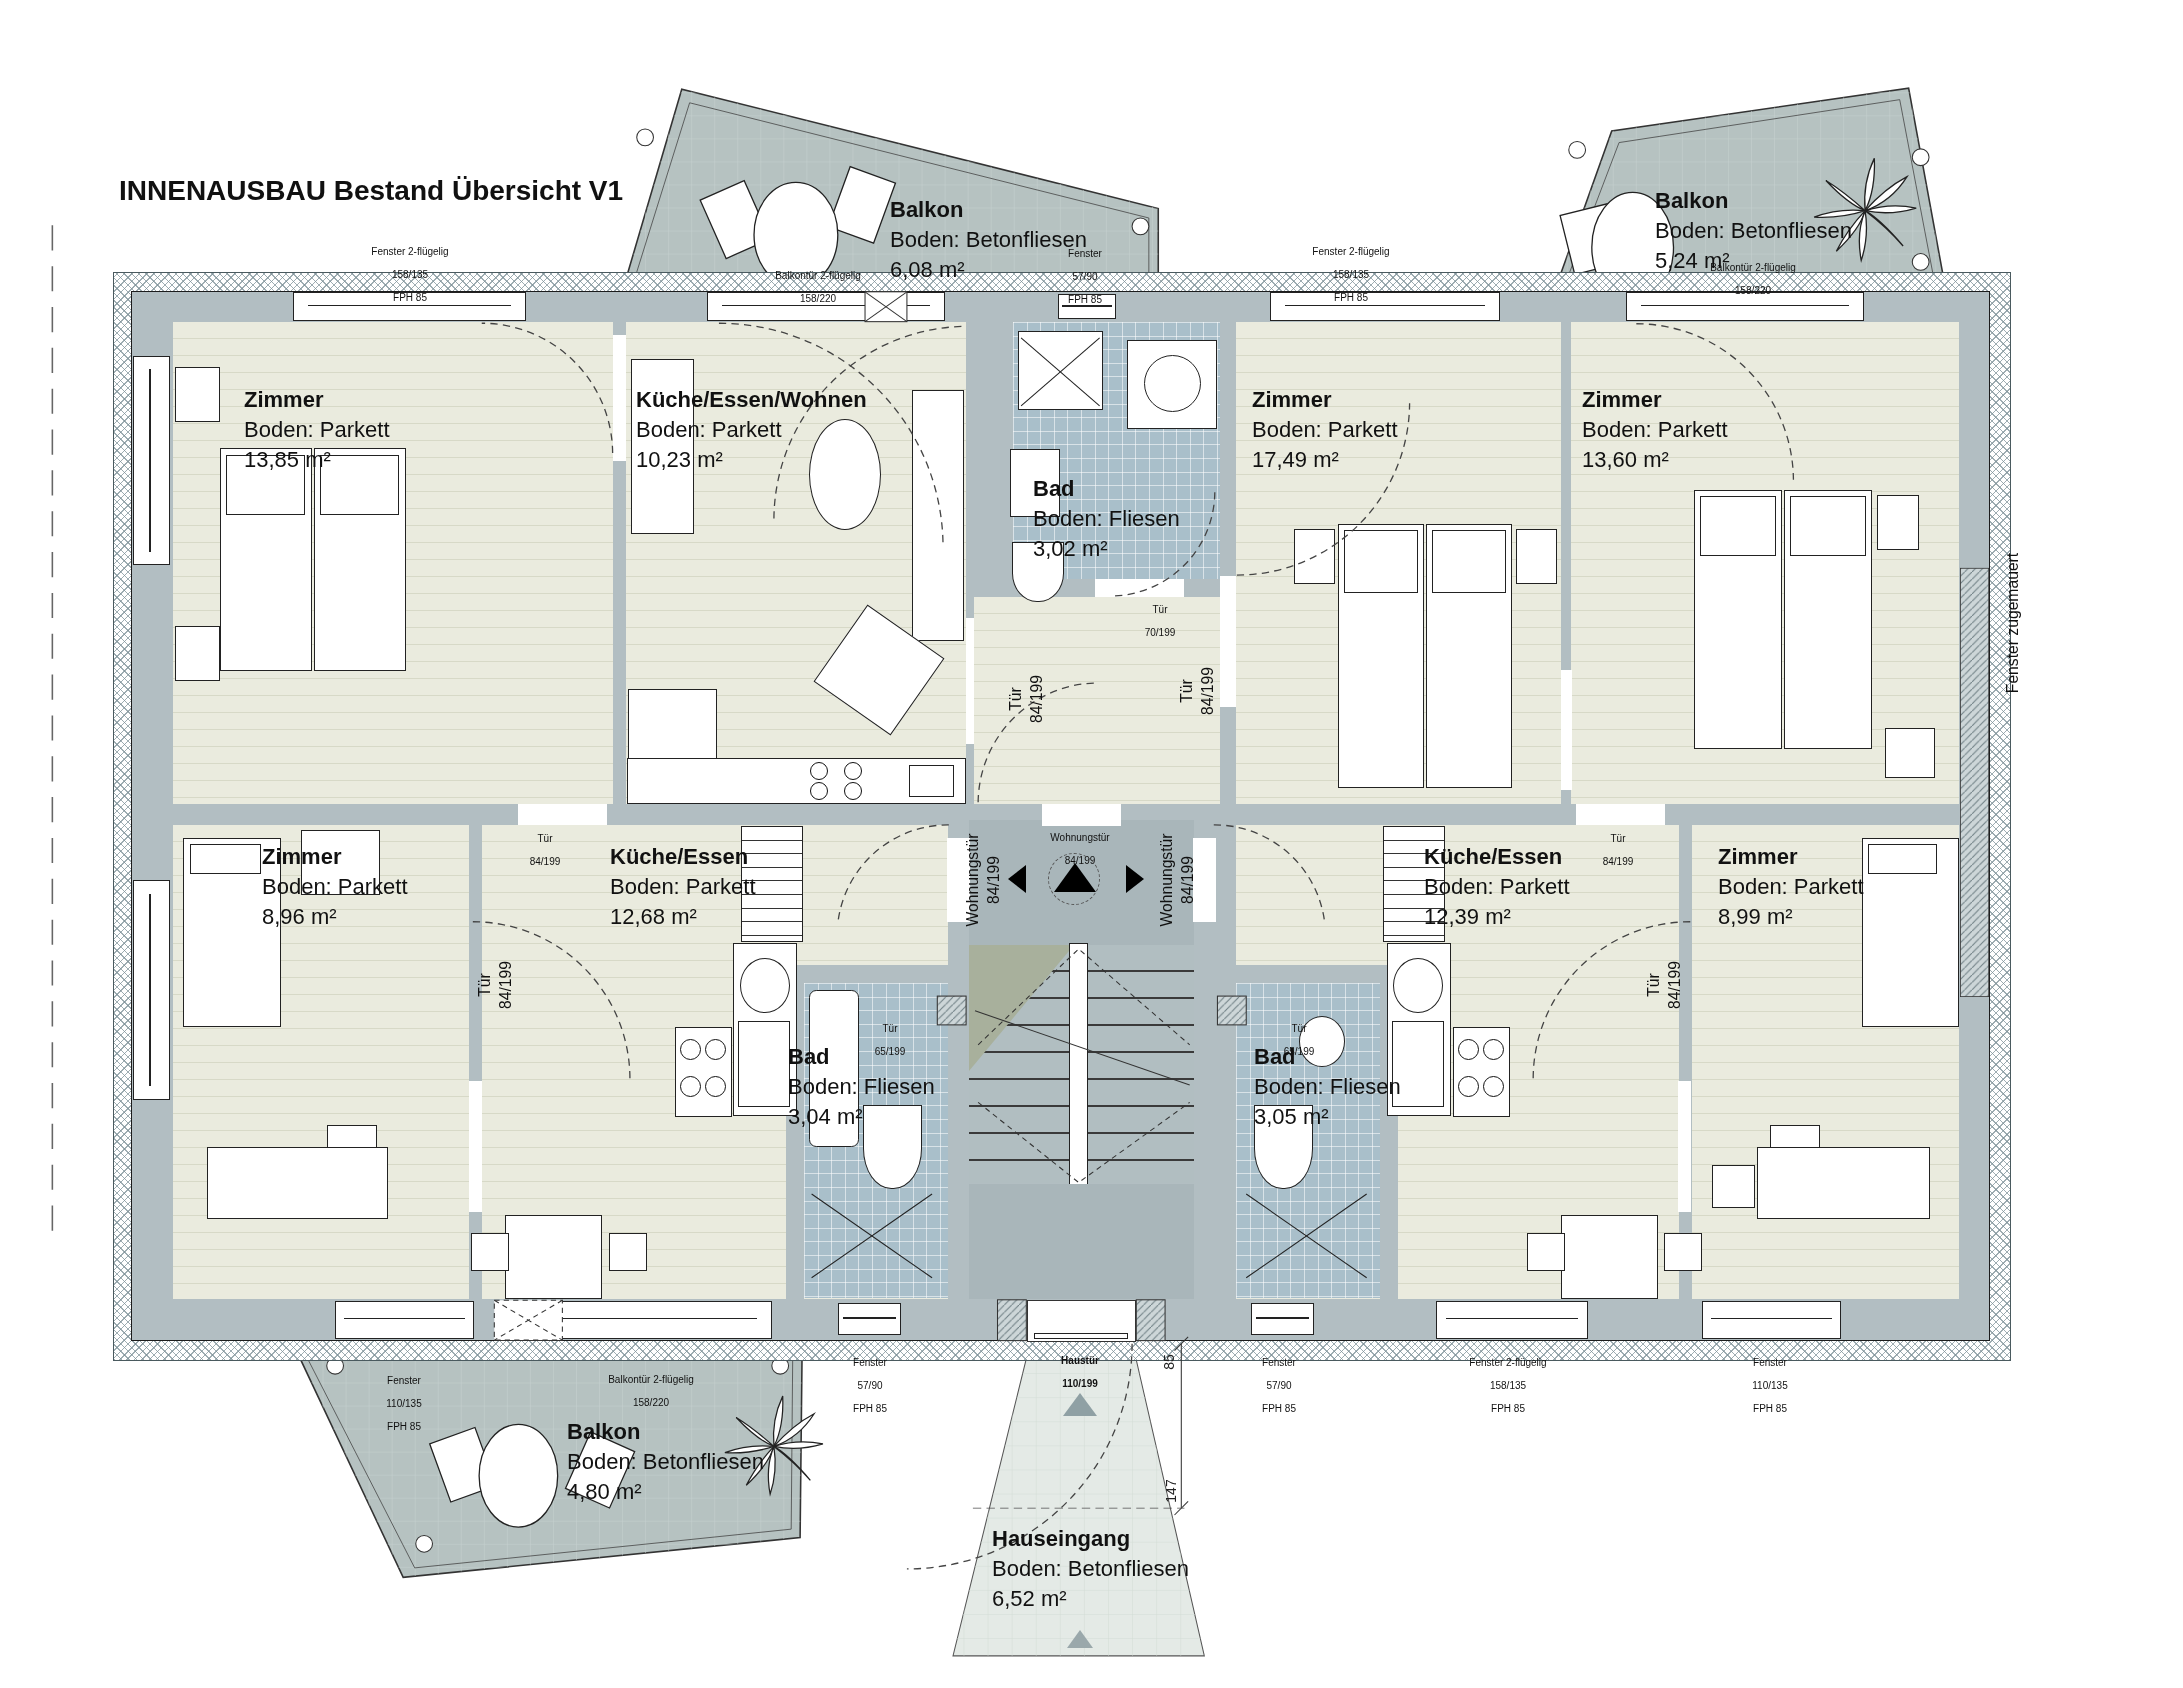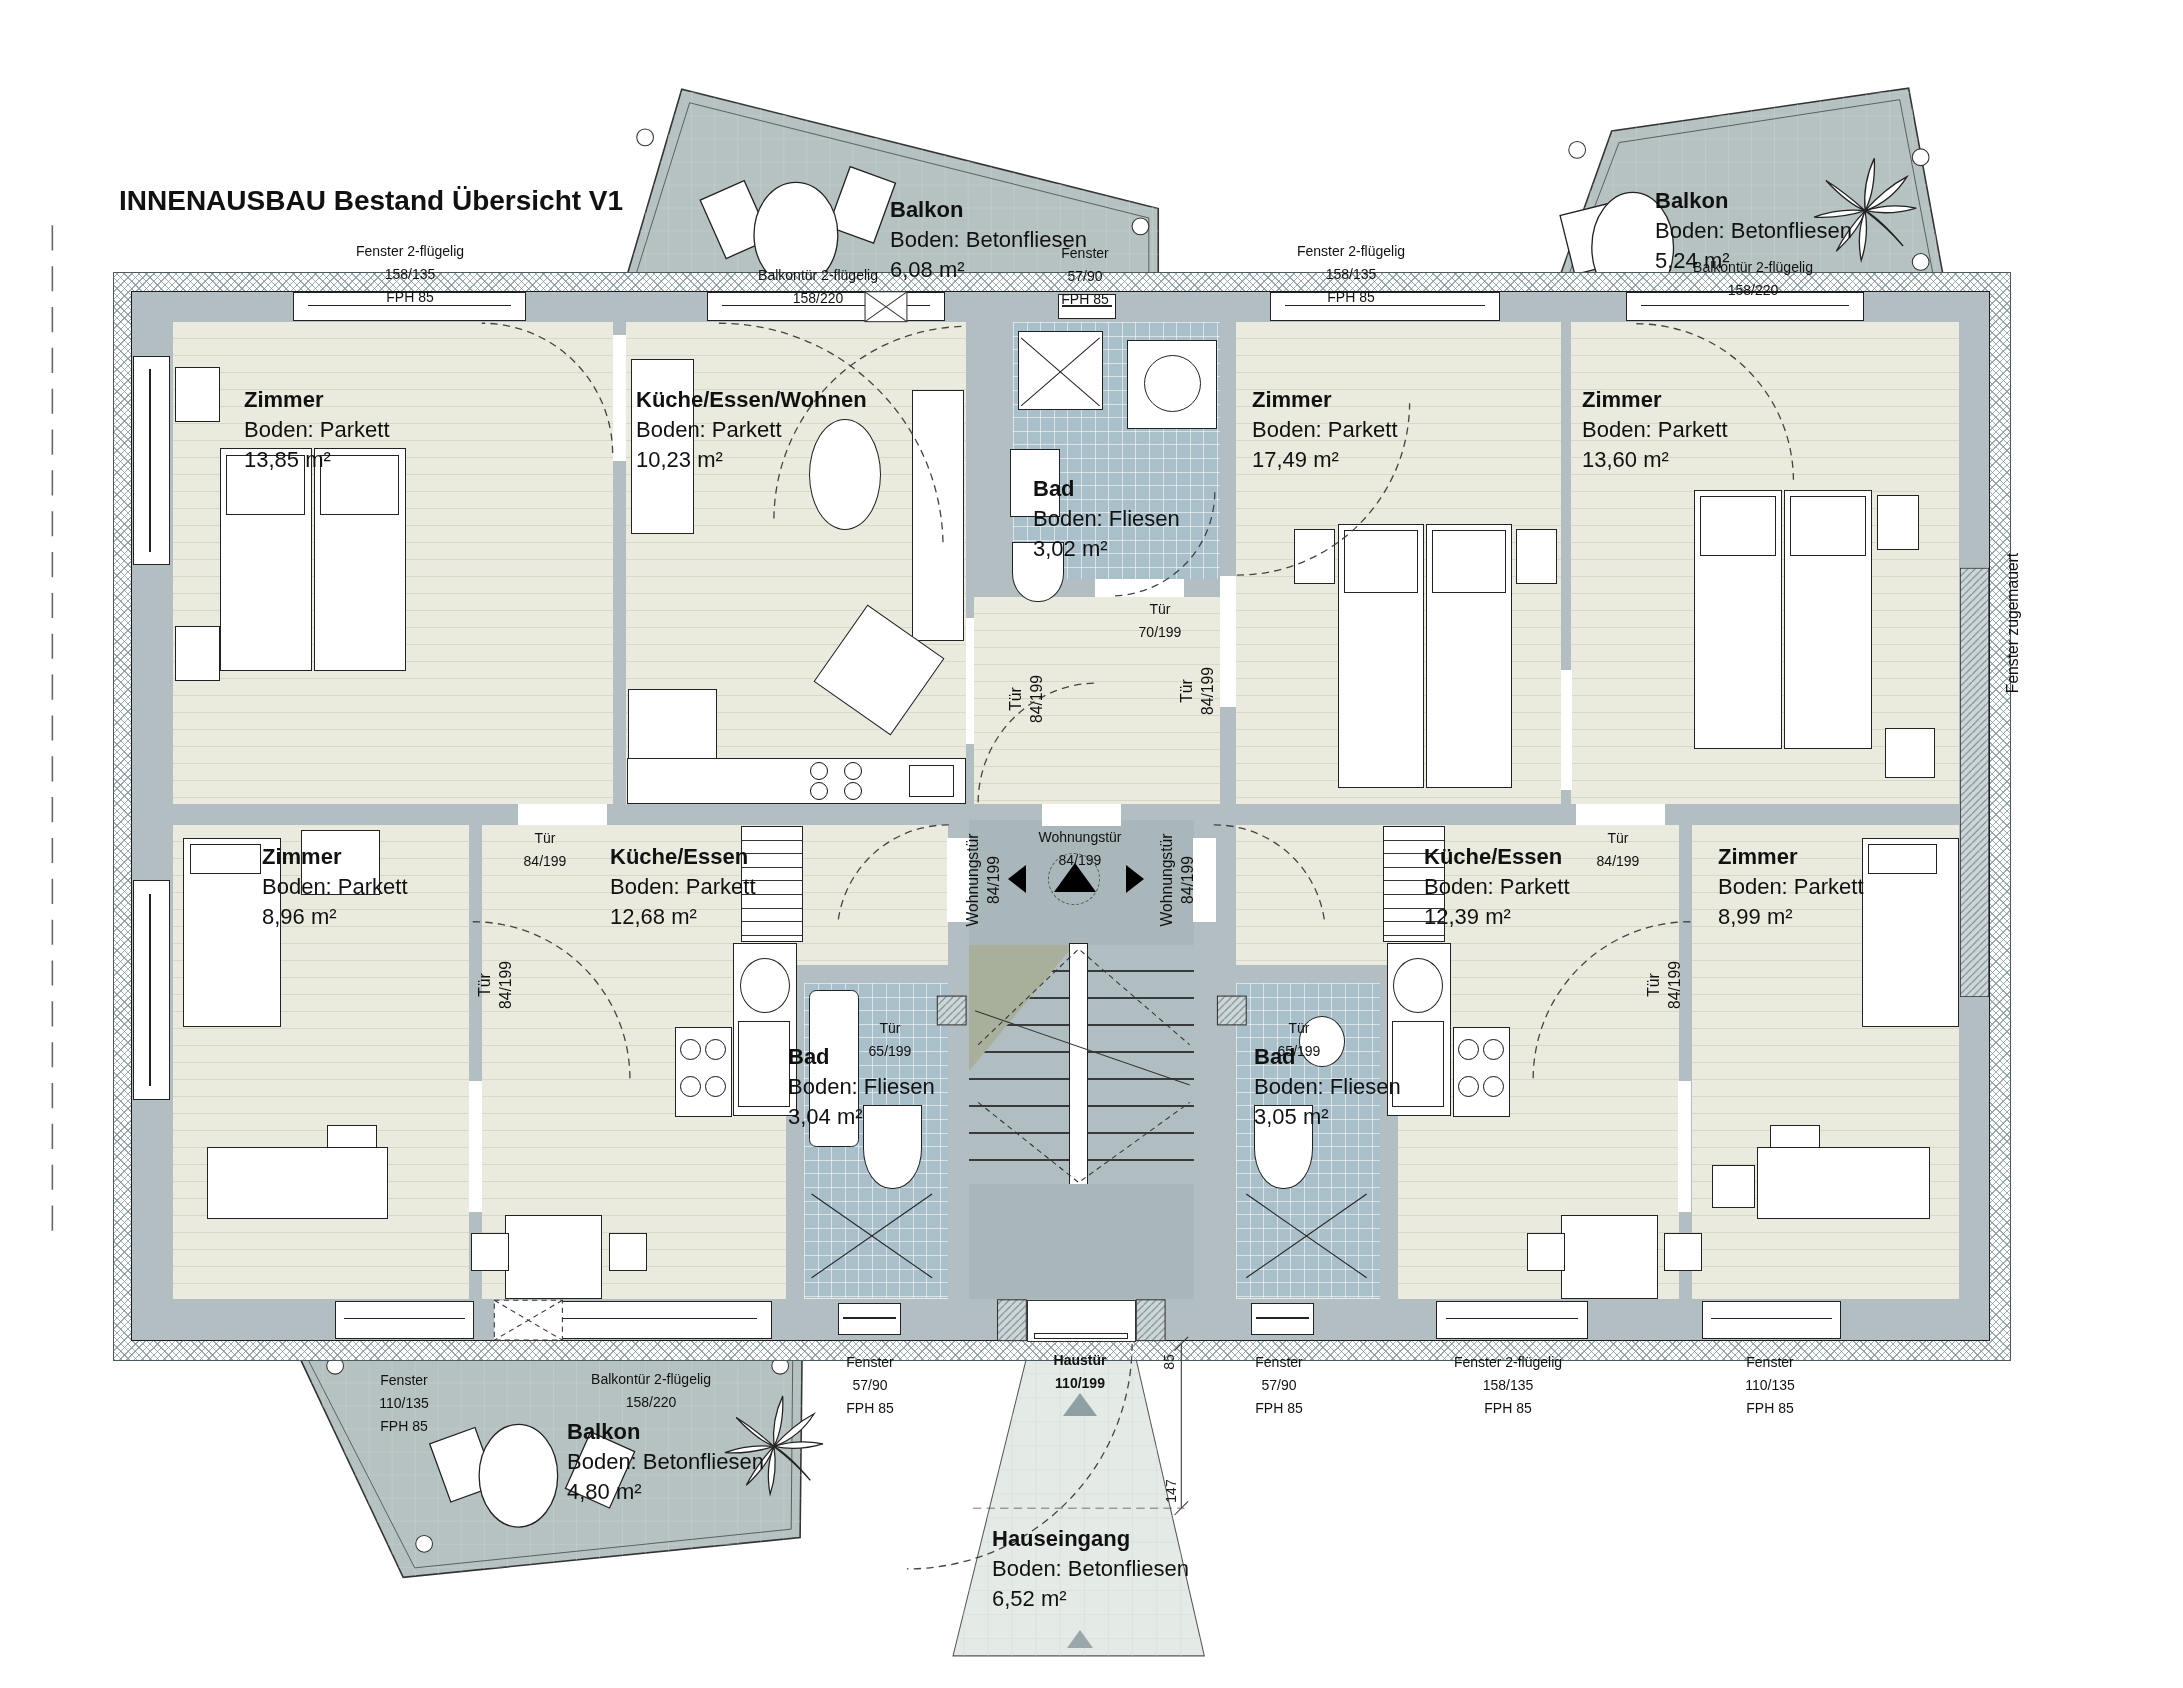--- a/index.html
+++ b/index.html
@@ -33,21 +33,21 @@
   .circ{border-radius:50%;}
   .soft{border-radius:0 0 48% 48%;}
   .shelfs{background-image:repeating-linear-gradient(180deg,transparent 0 12.6px,#333 12.6px 13.6px);}
   .burner{position:absolute;width:18px;height:18px;border:1.6px solid #111;border-radius:50%;background:#fff;box-sizing:border-box;}
   .burner.sm{width:21px;height:21px;}
   
   .title{position:absolute;font-size:28px;font-weight:bold;white-space:nowrap;}
   .rl{position:absolute;font-size:22px;line-height:30px;white-space:nowrap;}
   .rl span{display:block;}
   .rl .b{font-weight:bold;}
-  .ann{position:absolute;font-size:14px;line-height:23px;text-align:center;transform:translateX(-50%);white-space:nowrap;}
+  .ann{position:absolute;font-size:10px;line-height:23px;text-align:center;transform:translateX(-50%);white-space:nowrap;}
   .ann span{display:block;}
   .vert{position:absolute;font-size:15.7px;line-height:21px;text-align:center;white-space:nowrap;
         transform:translate(-50%,-50%) rotate(-90deg);}
   .vert span{display:block;}
   .vert.dim{font-size:14px;color:#222;}
   
   .tri{position:absolute;width:0;height:0;}
   .tri.left{border-top:14.7px solid transparent;border-bottom:14.7px solid transparent;border-right:18px solid #000;}
   .tri.right{border-top:14.7px solid transparent;border-bottom:14.7px solid transparent;border-left:18px solid #000;}
   .tri.up{border-left:21px solid transparent;border-right:21px solid transparent;border-bottom:29px solid #000;}
@@ -323,21 +323,21 @@
     <rect x="2170" y="2482" width="55" height="78" fill="url(#diag)" stroke="#333" stroke-width="2"></rect>
 
     <rect x="3744" y="1085" width="54" height="818" fill="url(#diag)" stroke="#333" stroke-width="1.5"></rect>
 
     <line x1="2256" y1="2566" x2="2256" y2="2880" stroke="#333" stroke-width="2"></line>
     <line x1="2243" y1="2579" x2="2269" y2="2553" stroke="#333" stroke-width="2"></line>
     <line x1="2243" y1="2893" x2="2269" y2="2867" stroke="#333" stroke-width="2"></line>
     <line x1="1858" y1="2880" x2="2262" y2="2880" stroke="#555" stroke-width="1.5" stroke-dasharray="16 10"></line>
   </svg>
 
-  <div class="title" style="left:119px;top:185px;text-align:right;">INNENAUSBAU Bestand Übersicht V1</div>
+  <div class="title" style="left:119px;top:175px;text-align:right;">INNENAUSBAU Bestand Übersicht V1</div>
 
   <div class="rl" style="left:244px;top:385px;">
     <span class="b">Zimmer</span>
       <span>Boden: Parkett</span>
       <span>13,85 m²</span>
   </div>
   <div class="rl" style="left:636px;top:385px;">
     <span class="b">Küche/Essen/Wohnen</span>
       <span>Boden: Parkett</span>
       <span>10,23 m²</span>

